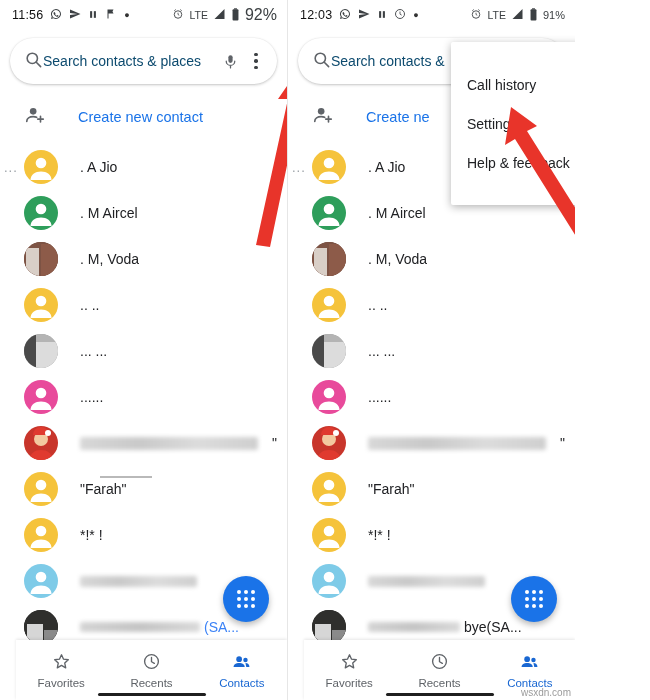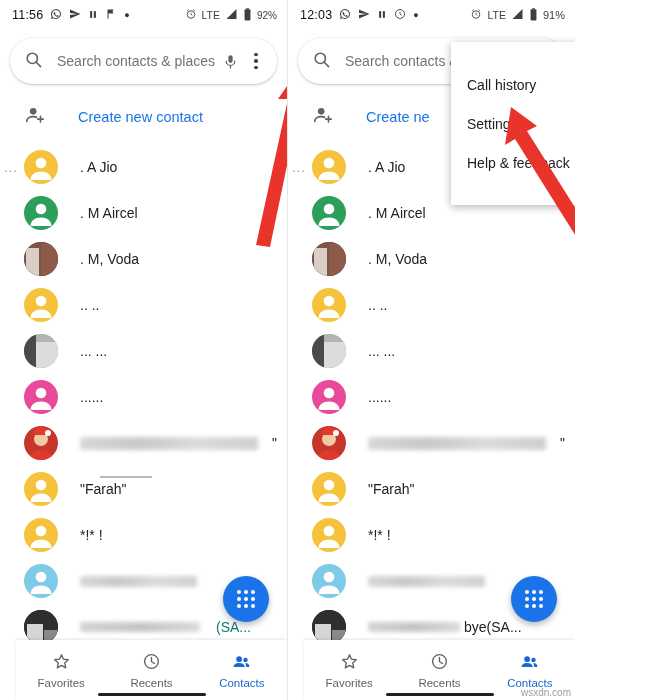--- a/index.html
+++ b/index.html
@@ -67,22 +67,22 @@
     background: #ffffff;
     box-shadow: 0 1px 3px rgba(0,0,0,0.22), 0 0 0 0.5px rgba(0,0,0,0.04);
     display: flex;
     align-items: center;
     padding: 0 8px 0 14px;
     box-sizing: border-box;
   }
   .search-text {
     flex: 1;
     font-size: 14px;
-    color: #737373;
-    margin-left: 14px;
+    color: #0c4a6e;
+    margin-left: 0;
     white-space: nowrap;
     overflow: hidden;
   }
   .mic-btn { width: 26px; display: flex; justify-content: center; }
   .kebab-btn {
     width: 26px;
     display: flex;
     flex-direction: column;
     align-items: center;
     gap: 3px;
@@ -316,21 +316,21 @@
           <svg width="13" height="12" viewBox="0 0 24 24">
               <path fill="#3c4043" d="M2 22h20V2z"></path>
             </svg>
         </span>
         <span class="sicon">
           <svg width="9" height="13" viewBox="0 0 12 22">
               <rect x="3.5" y="0.5" width="5" height="2" fill="#3c4043"></rect>
               <rect x="1" y="2" width="10" height="19" rx="1.6" fill="#3c4043"></rect>
             </svg>
         </span>
-        <span style="font-size:10px;color:#3c4043">92%</span>
+        <span style="font-size:16px;color:#3c4043">92%</span>
       </div>
     </div>
 
     <div class="searchbar">
       <span>
         <svg width="19" height="19" viewBox="0 0 24 24">
             <circle cx="10.5" cy="10.5" r="6.5" fill="none" stroke="#5f6368" stroke-width="2"></circle>
             <path d="M15.5 15.5L21 21" stroke="#5f6368" stroke-width="2" stroke-linecap="round"></path>
           </svg>
       </span>
@@ -470,21 +470,21 @@
 
       <div class="contact-row">
         <span class="avatar" style="background:#30302e">
           <svg width="34" height="34" viewBox="0 0 34 34">
               <rect width="34" height="34" fill="#2f2f2d"></rect>
               <rect x="3" y="14" width="16" height="20" fill="#d6d6d6"></rect>
               <rect x="20" y="20" width="14" height="14" fill="#8a8a8a"></rect>
             </svg>
         </span>
         <span class="blur-small" style="margin-left:22px;width:120px"></span>
-        <span style="font-size:14px;color:#0f766e;margin-left:16px">(SA...</span>
+        <span style="font-size:14px;color:#3b82f6;margin-left:4px">(SA...</span>
       </div>
     </div>
 
     <div class="strike" style="left:100px;top:476px;width:52px"></div>
 
     <div class="fab">
       <span class="keypad-grid">
         <i></i>
           <i></i>
           <i></i>

